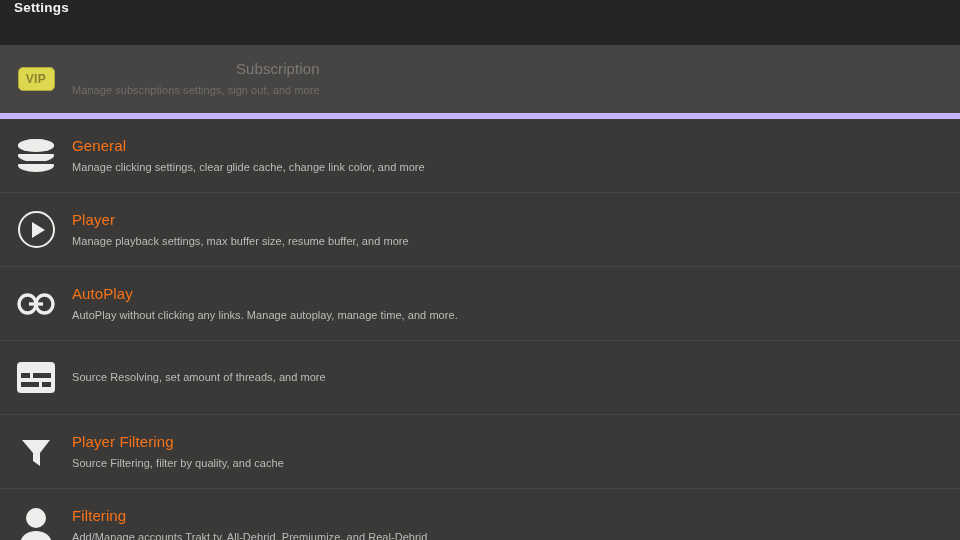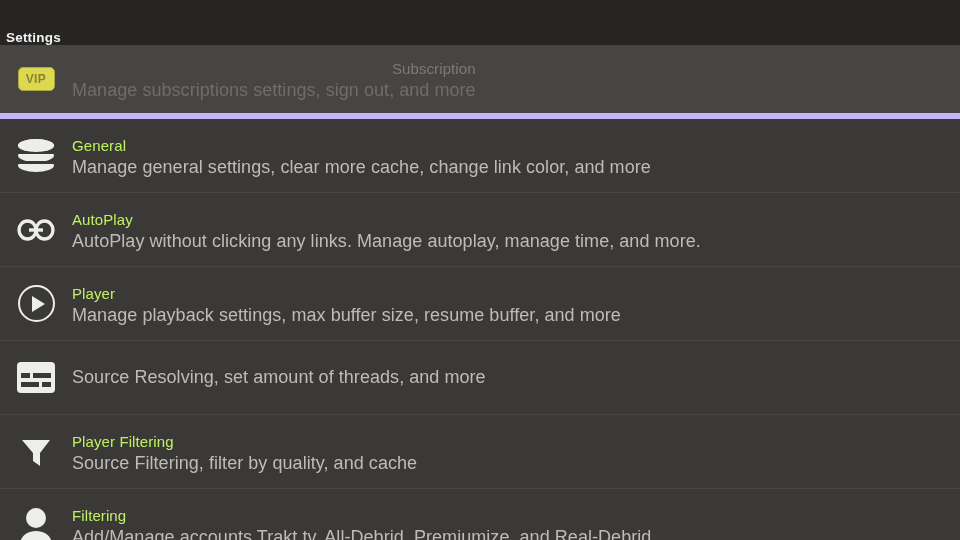--- a/index.html
+++ b/index.html
@@ -21,22 +21,22 @@
     height: 540px;
     background: #3a3937;
     overflow: hidden;
   }
 
   
   .header {
     height: 45px;
     background: #262524;
     display: flex;
-    align-items: flex-end;
-    padding-left: 6px;
+    align-items: flex-start;
+    padding-left: 14px;
     box-sizing: border-box;
   }
   .header-title {
     color: #f2f2f2;
     font-size: 13.5px;
     font-weight: bold;
     letter-spacing: 0.2px;
   }
 
   
@@ -74,29 +74,29 @@
     justify-content: center;
   }
 
   .text-cell {
     display: flex;
     flex-direction: column;
     justify-content: center;
     padding-bottom: 1px;
   }
   .row-title {
-    color: #bef264;
+    color: #f97316;
     font-size: 15px;
     line-height: 19px;
     margin-bottom: 4px;
     letter-spacing: 0.1px;
   }
   .row-sub {
     color: #bdbcba;
-    font-size: 18px;
+    font-size: 11px;
     line-height: 16px;
     letter-spacing: 0.05px;
   }
   .row.dim .row-title { color: #7c7a78; text-align: right; }
   .row.dim .row-sub   { color: #6f6d6b; }
 
   
   .vip-badge {
     width: 37px;
     height: 24px;
@@ -212,51 +212,51 @@
             <div class="disc d2"></div>
             <div class="gap g2"></div>
             <div class="disc d1"></div>
             <div class="gap g1"></div>
             <div class="disc d1"></div>
           </div>
         </div>
       </div>
       <div class="text-cell">
         <div class="row-title">General</div>
-        <div class="row-sub">Manage general settings, clear more cache, change link color, and more</div>
+        <div class="row-sub">Manage clicking settings, clear glide cache, change link color, and more</div>
+      </div>
+    </div>
+
+    <div class="row">
+      <div class="icon-cell">
+        <div class="icon-box">
+          <div class="play-circle">
+              <div class="play-tri"></div>
+            </div>
+        </div>
+      </div>
+      <div class="text-cell">
+        <div class="row-title">Player</div>
+        <div class="row-sub">Manage playback settings, max buffer size, resume buffer, and more</div>
       </div>
     </div>
 
     <div class="row">
       <div class="icon-cell">
         <div class="icon-box">
           <svg class="svg-icon" width="38" height="24" viewBox="0 0 38 24" aria-hidden="true">
             <rect x="2" y="3" width="17" height="18" rx="9" ry="9" fill="none" stroke="#ededeb" stroke-width="3.4"></rect>
             <rect x="19" y="3" width="17" height="18" rx="9" ry="9" fill="none" stroke="#ededeb" stroke-width="3.4"></rect>
             <rect x="12" y="10.3" width="14" height="3.4" fill="#ededeb"></rect>
           </svg>
         </div>
       </div>
       <div class="text-cell">
         <div class="row-title">AutoPlay</div>
         <div class="row-sub">AutoPlay without clicking any links. Manage autoplay, manage time, and more.</div>
-      </div>
-    </div>
-
-    <div class="row">
-      <div class="icon-cell">
-        <div class="icon-box">
-          <div class="play-circle">
-              <div class="play-tri"></div>
-            </div>
-        </div>
-      </div>
-      <div class="text-cell">
-        <div class="row-title">Player</div>
-        <div class="row-sub">Manage playback settings, max buffer size, resume buffer, and more</div>
       </div>
     </div>
 
     <div class="row">
       <div class="icon-cell">
         <div class="icon-box">
           <svg class="svg-icon" width="38" height="31" viewBox="0 0 38 31" aria-hidden="true">
             <rect x="0" y="0" width="38" height="31" rx="4" ry="4" fill="#ededeb"></rect>
             <rect x="4" y="11" width="9" height="5" fill="#3a3937"></rect>
             <rect x="16" y="11" width="18" height="5" fill="#3a3937"></rect>

